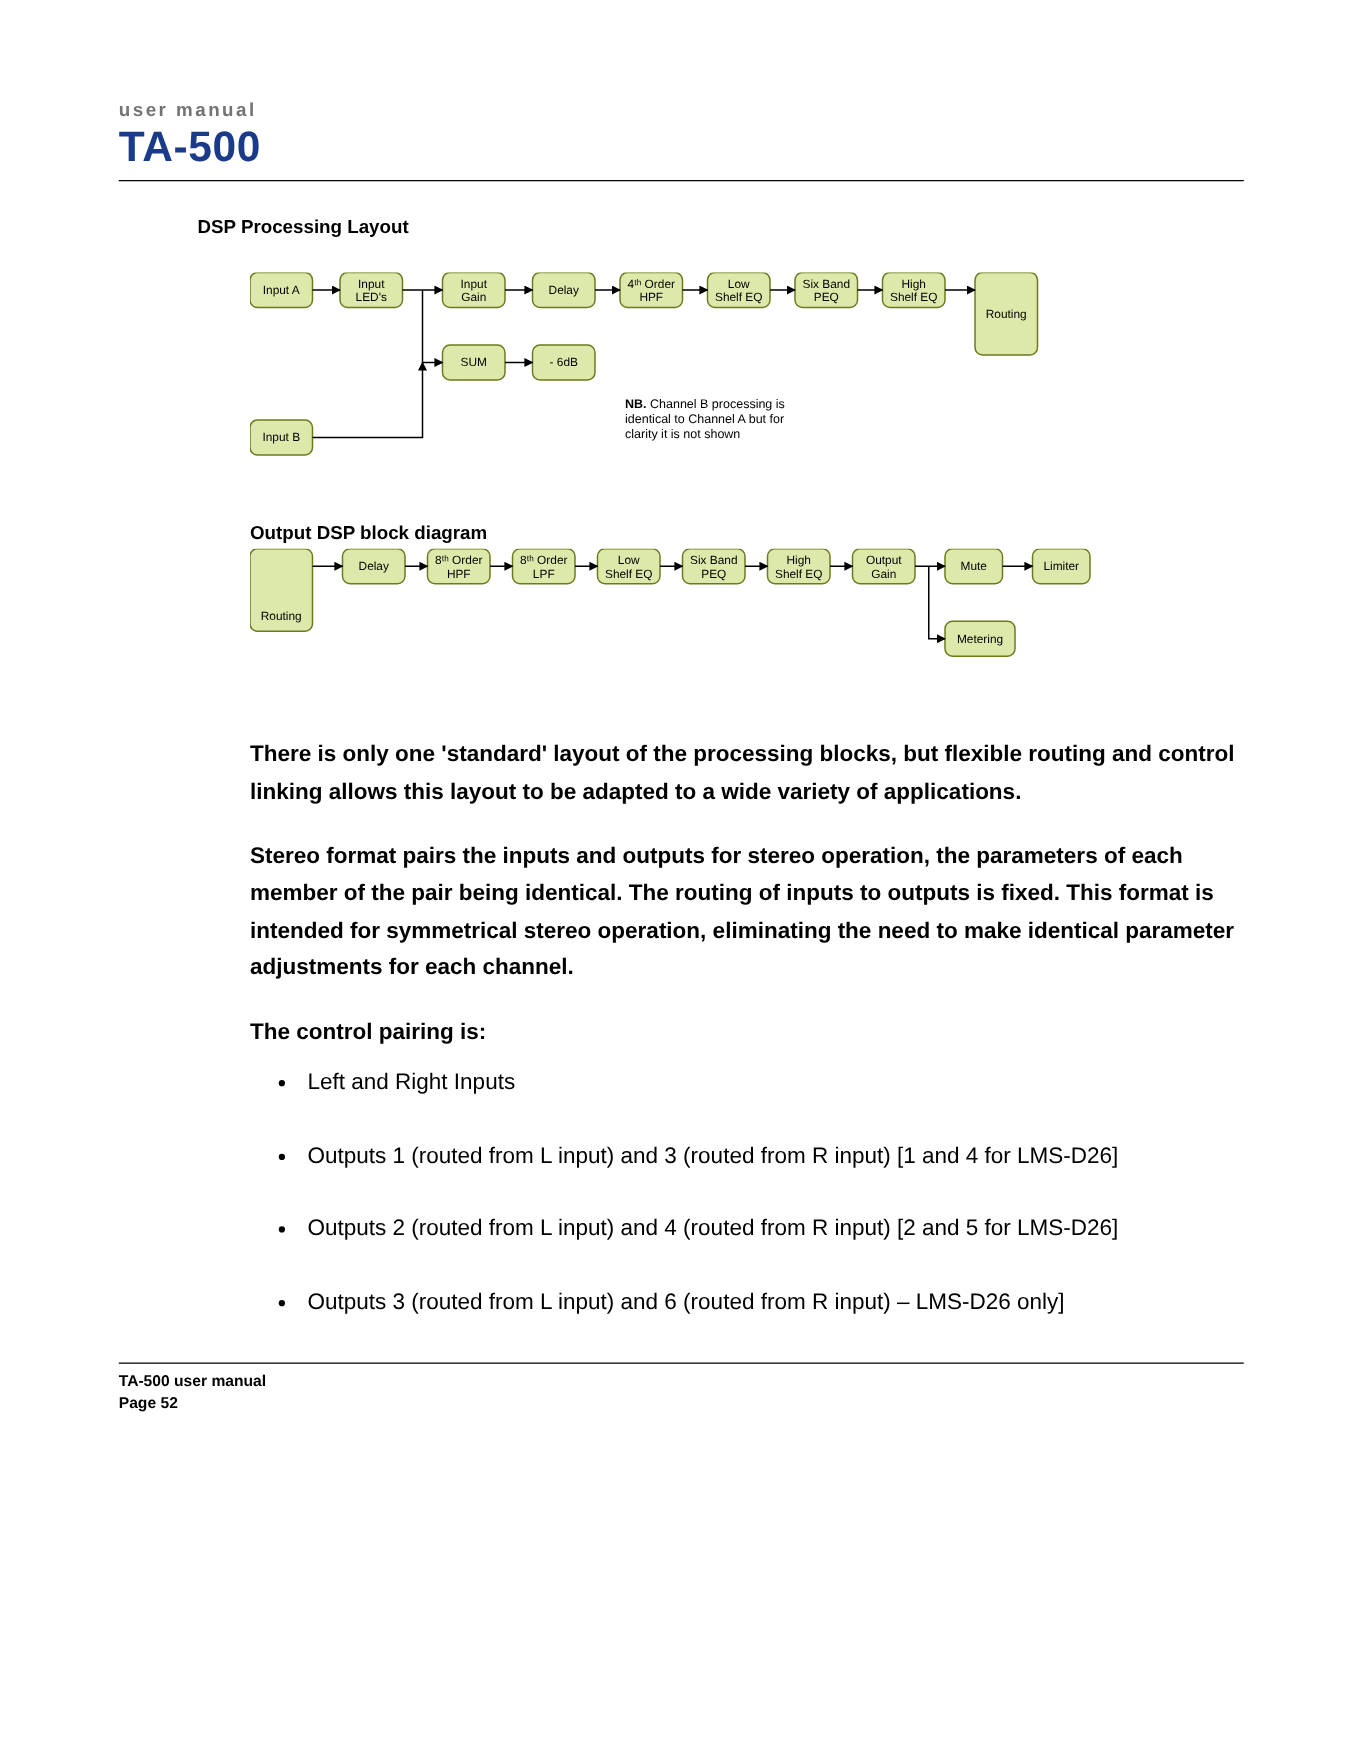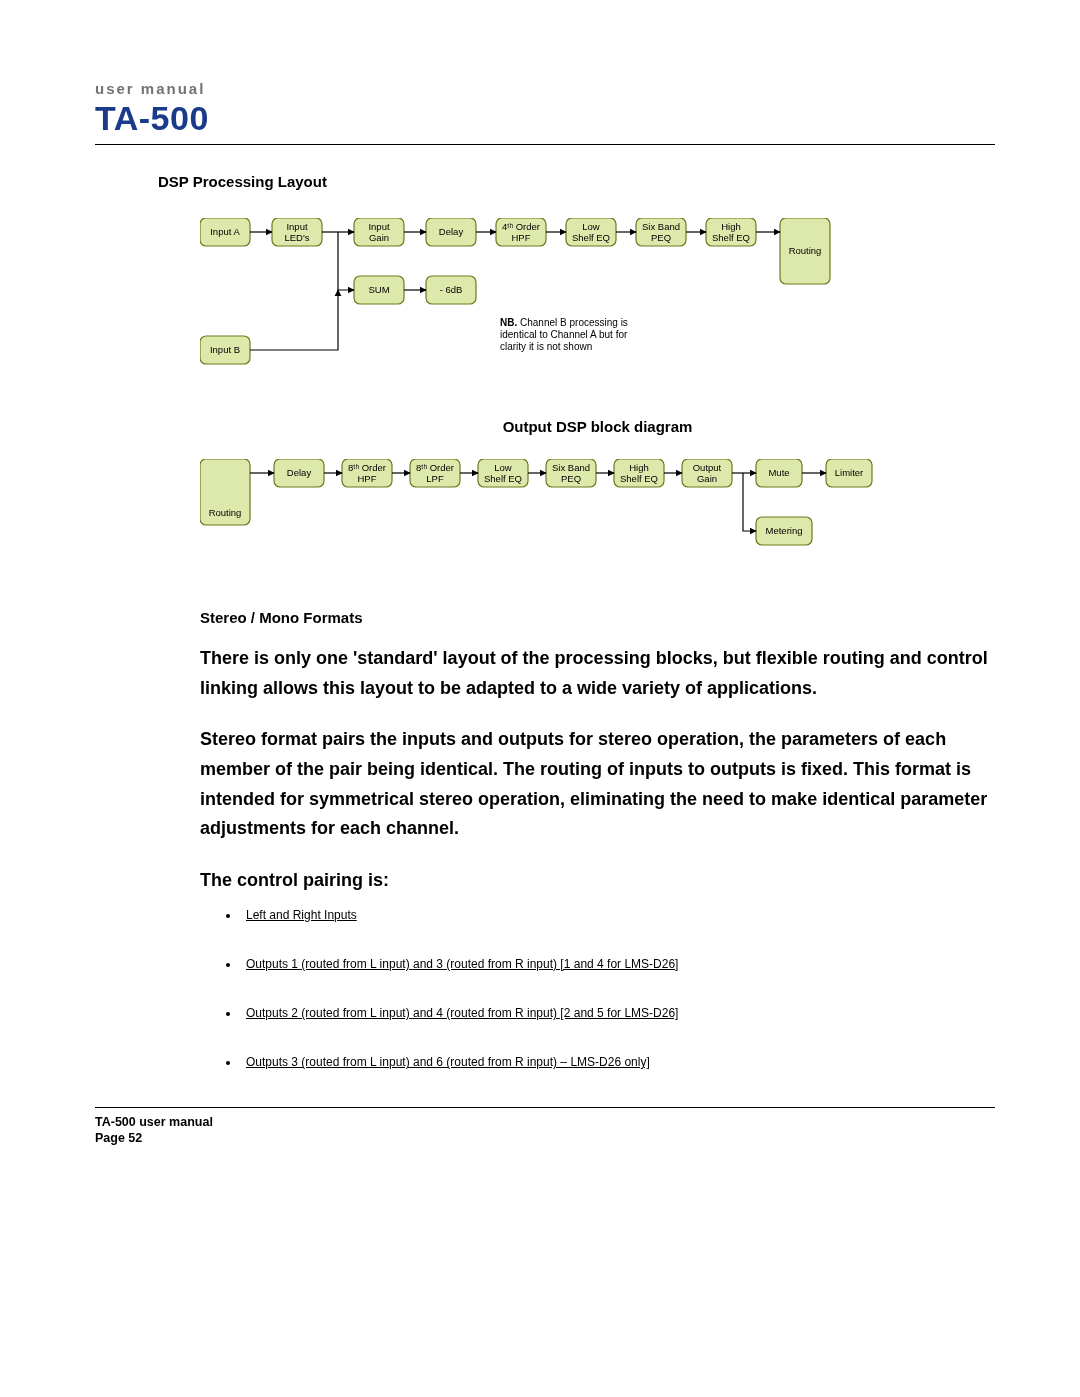--- a/index.html
+++ b/index.html
@@ -29,35 +29,35 @@
   }
   hr.header-rule {
     border: none;
     border-top: 1px solid #000;
     margin: 0 0 28px 0;
   }
 
   
   h2.section { font-size: 15px; font-weight: bold; margin: 0 0 28px 63px; }
   h3.section { font-size: 15px; font-weight: bold; margin: 0 0 18px 105px; }
-  h3.section.tight { margin-bottom: 24px; text-align: center; }
+  h3.section.tight { margin-bottom: 4px; }
 
   
   .diagram-wrap {
     margin: 0 0 30px 105px;
     position: relative;
   }
   svg { display:block; }
 
   
   .body { margin-left: 105px; }
   p { font-size: 18px; line-height: 1.65; margin: 0 0 22px 0; font-weight: bold; }
   p.tight { margin-bottom: 10px; }
   ul { margin: 0 0 0 40px; padding: 0; }
-  li { font-size: 12px; line-height: 1.6; margin: 0 0 30px 0; list-style: disc; padding-left: 6px; text-decoration: underline;}
+  li { font-size: 18px; line-height: 1.6; margin: 0 0 30px 0; list-style: disc; padding-left: 6px;}
 
   
   hr.footer-rule {
     border: none;
     border-top: 1px solid #000;
     margin: 34px 0 6px 0;
   }
   .footer-text {
     font-size: 12.5px;
     font-weight: bold;
@@ -236,21 +236,20 @@
       <line class="arrow2" x1="328" y1="14" x2="346" y2="14"></line>
       <line class="arrow2" x1="396" y1="14" x2="414" y2="14"></line>
       <line class="arrow2" x1="464" y1="14" x2="482" y2="14"></line>
       <line class="arrow2" x1="532" y1="14" x2="556" y2="14"></line>
       <line class="arrow2" x1="602" y1="14" x2="626" y2="14"></line>
 
       <path class="arrow2" d="M543 14 L543 72 L556 72"></path>
     </svg>
   </div>
 
-  <h3 class="section" style="margin-top:20px;">Stereo / Mono Formats</h3>
 
   <div class="body">
     <p>There is only one 'standard' layout of the processing blocks, but flexible routing and control linking allows this layout to be adapted to a wide variety of applications.</p>
     <p>Stereo format pairs the inputs and outputs for stereo operation, the parameters of each member of the pair being identical. The routing of inputs to outputs is fixed. This format is intended for symmetrical stereo operation, eliminating the need to make identical parameter adjustments for each channel.</p>
     <p class="tight">The control pairing is:</p>
     <ul>
       <li>Left and Right Inputs</li>
       <li>Outputs 1 (routed from L input) and 3 (routed from R input) [1 and 4 for LMS-D26]</li>
       <li>Outputs 2 (routed from L input) and 4 (routed from R input) [2 and 5 for LMS-D26]</li>
       <li>Outputs 3 (routed from L input) and 6 (routed from R input) – LMS-D26 only]</li>

